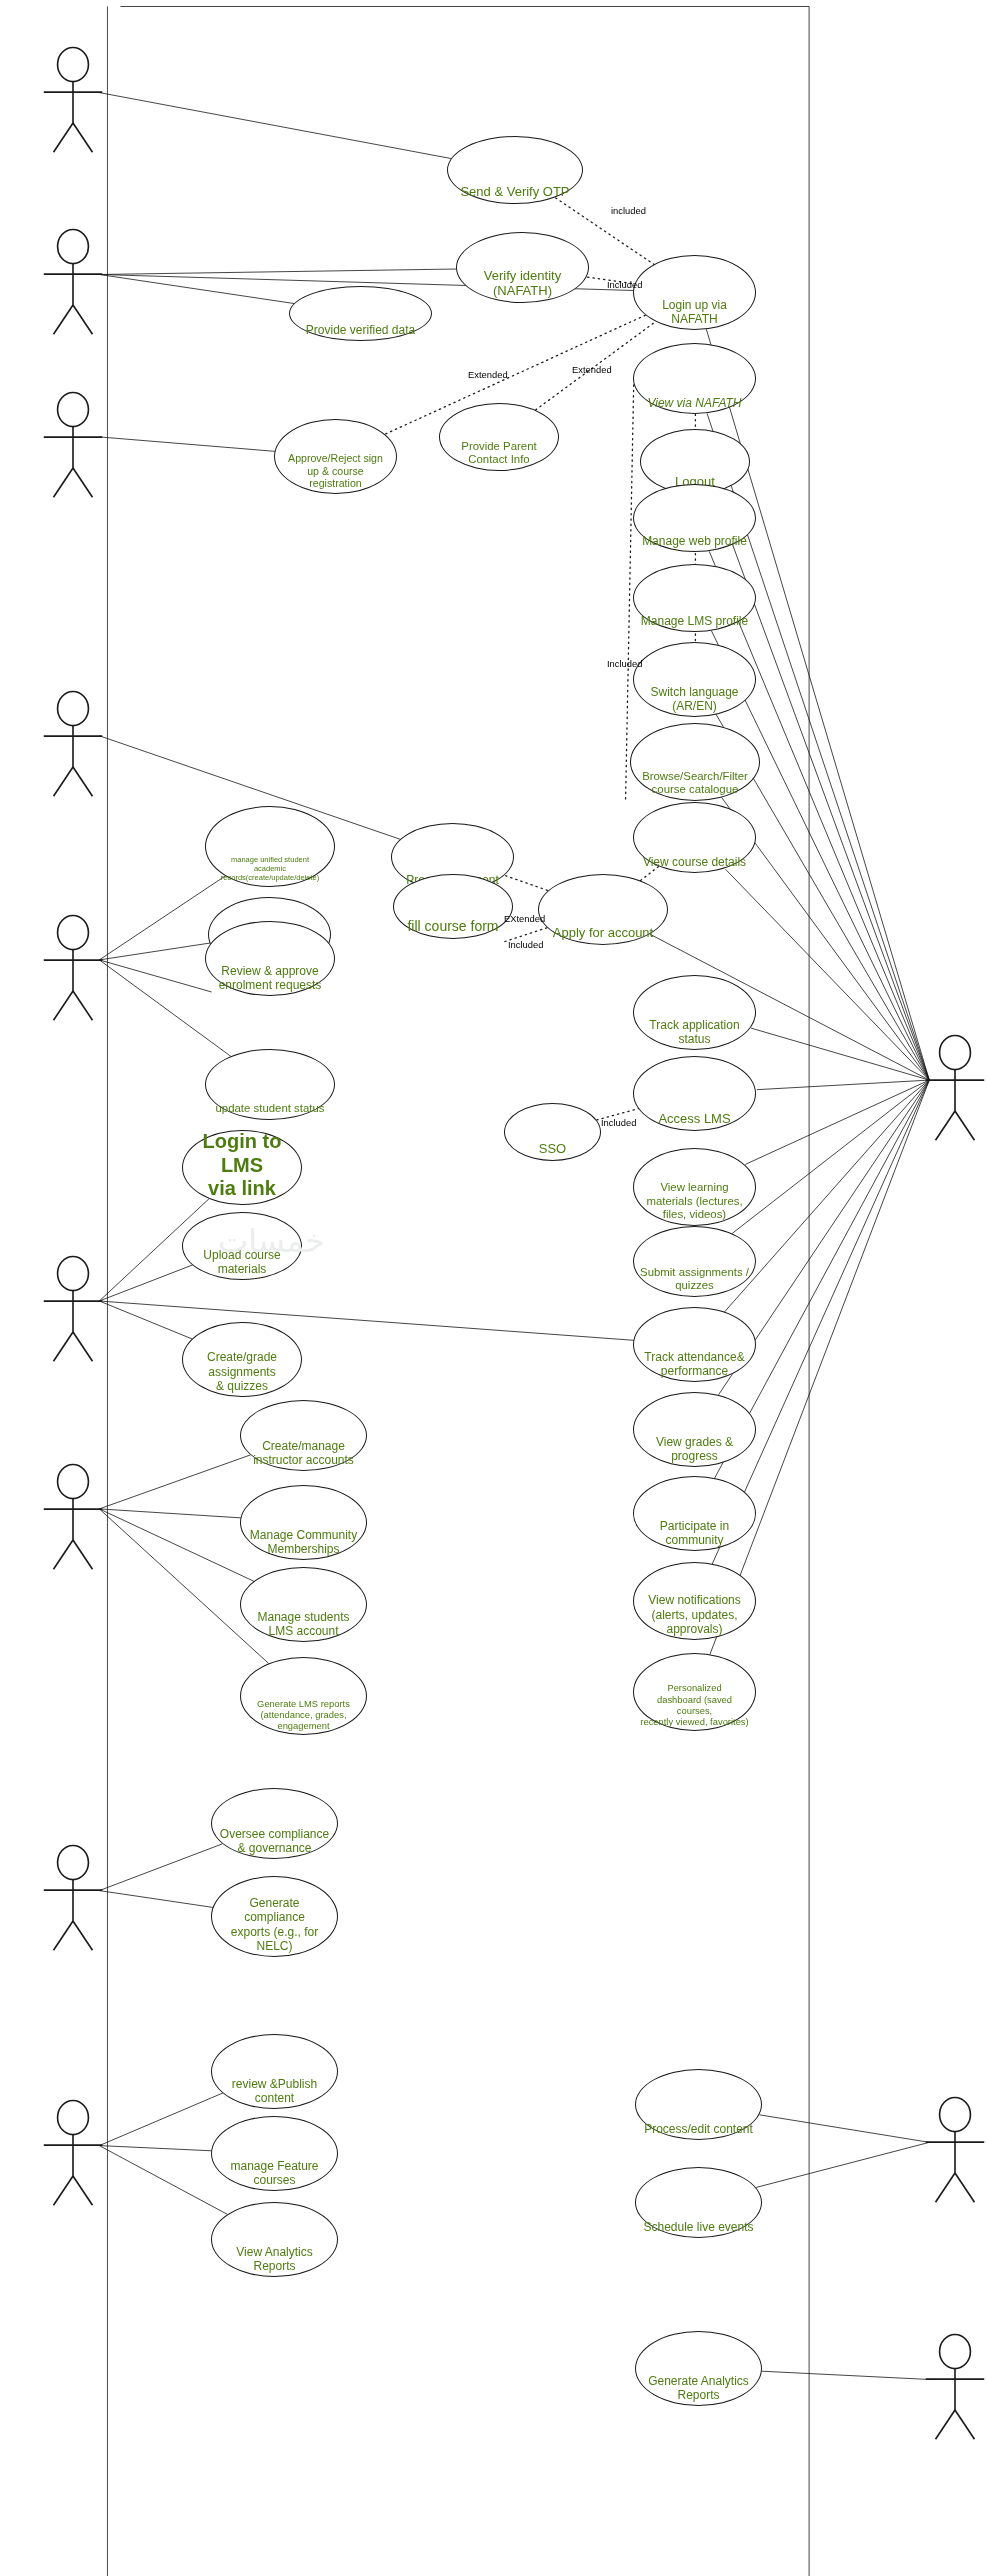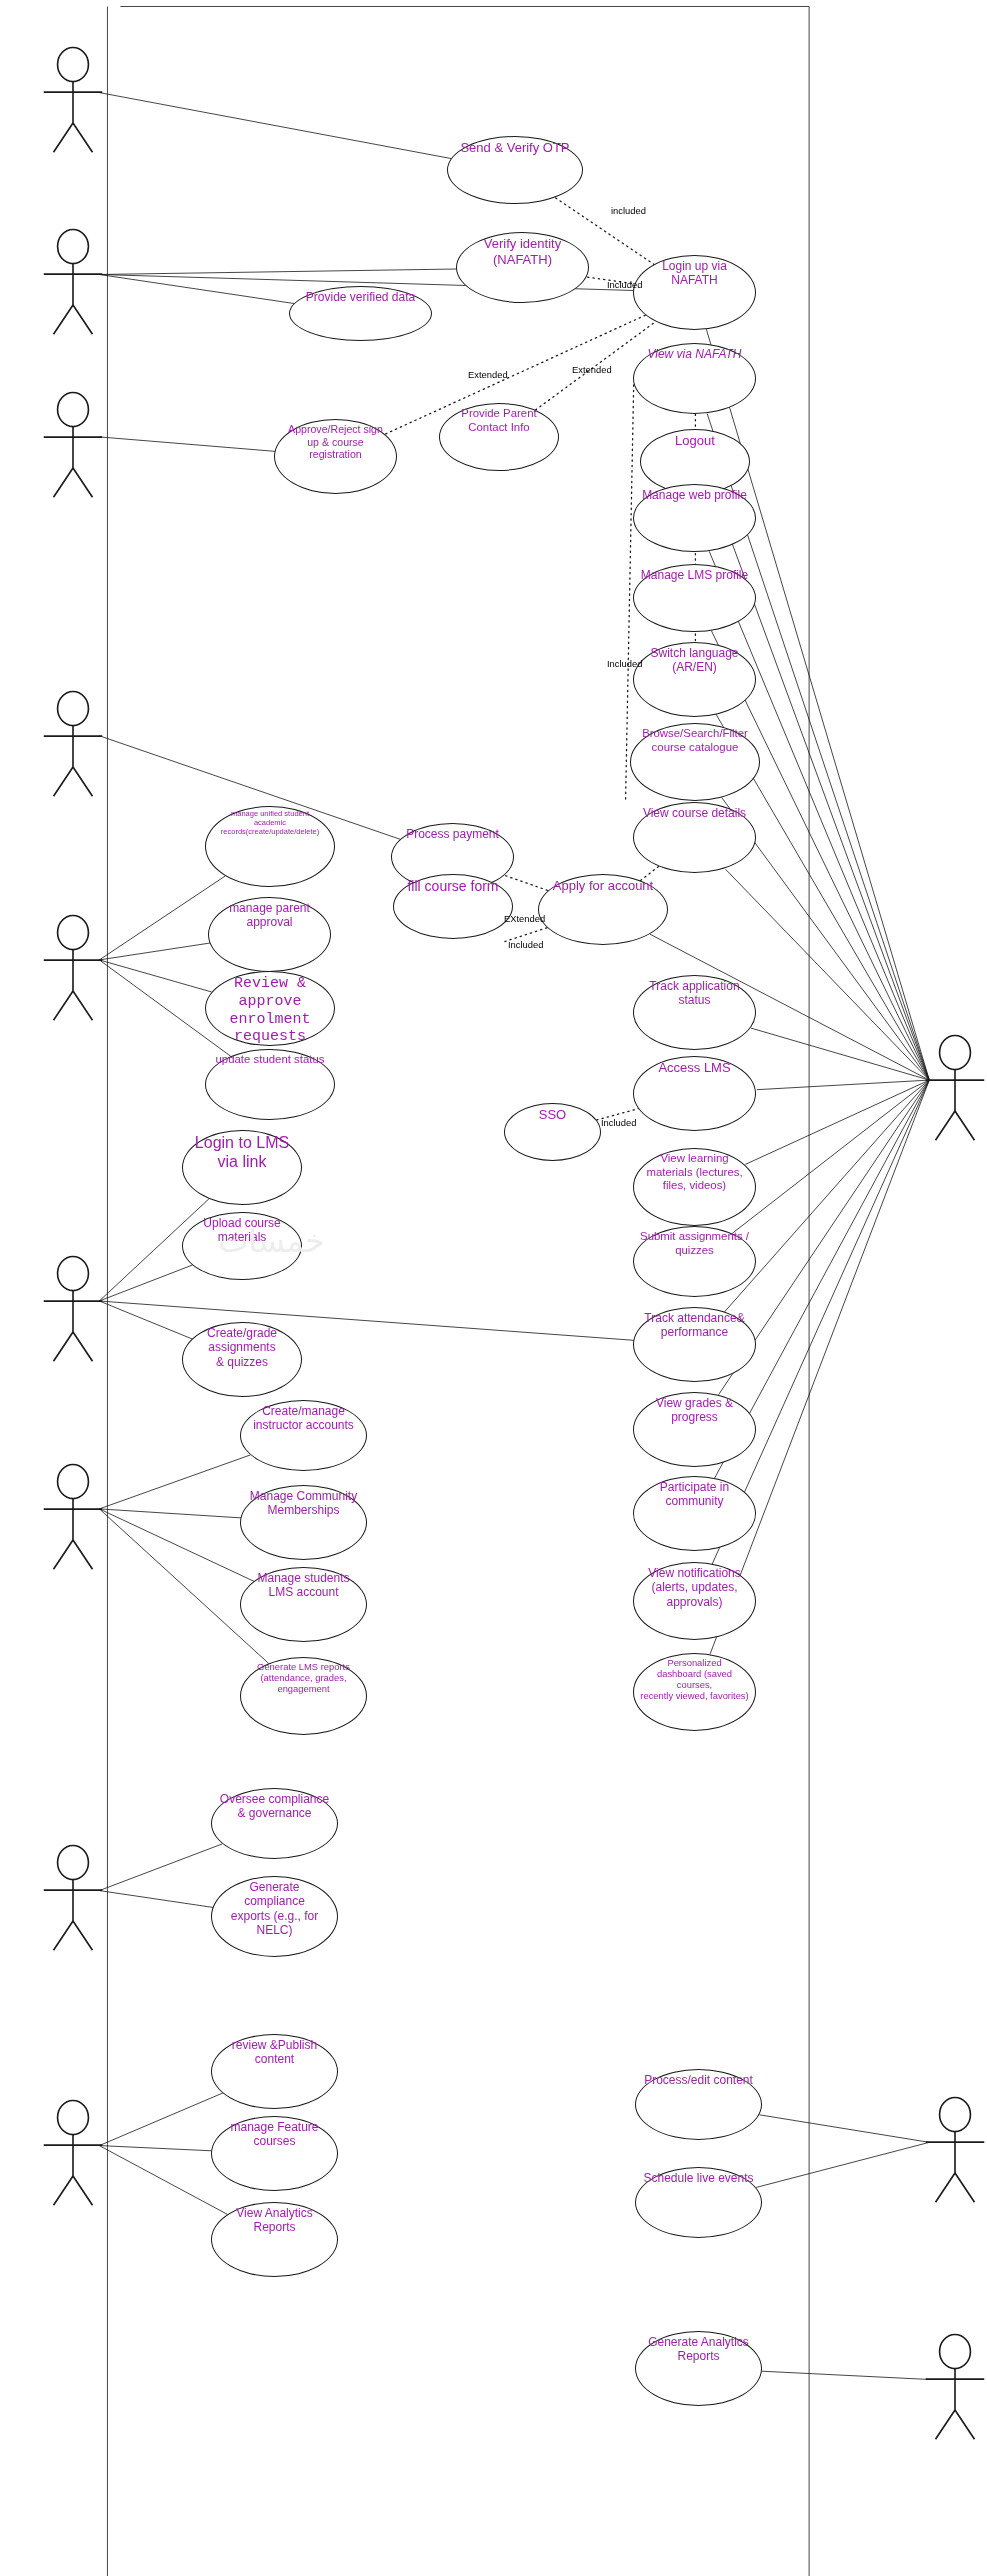--- a/index.html
+++ b/index.html
@@ -5,23 +5,23 @@
 <style>
   html,body{margin:0;padding:0;background:#ffffff;}
   body{font-family:"Liberation Sans",sans-serif;}
   #canvas{position:relative;width:988px;height:2576px;background:#fff;overflow:hidden;}
   #edges{position:absolute;left:0;top:0;width:988px;height:2576px;pointer-events:none;}
   .actor{position:absolute;width:70px;text-align:center;}
   .actor .figure{position:relative;width:70px;height:58px;}
   .actor .fig-svg{display:block;}
   .actor .alabel{font-size:9px;color:#000;line-height:1.15;margin-top:1.6px;white-space:nowrap;}
   .actor.bold .alabel{font-weight:bold;}
-  .uc{position:absolute;display:flex;align-items:flex-start;justify-content:center;
+  .uc{position:absolute;display:flex;align-items:flex-end;justify-content:center;
       border:0.8px solid #1a1a1a;border-radius:50%;background:#fff;box-sizing:border-box;
-      text-align:center;padding:3.2px 5.7px;color:#a21caf;line-height:1.18;}
+      text-align:center;padding:3.2px 5.7px;color:#4d7c0f;line-height:1.18;}
   .uc span{display:block;width:100%;}
   .uc.italic{font-style:italic;}
   .stereo{position:absolute;font-size:8px;color:#000;white-space:nowrap;}
   .watermark{position:absolute;font-size:32px;color:#eceeee;letter-spacing:1.6px;
              font-family:"DejaVu Sans",sans-serif;user-select:none;}
 </style>
 </head>
 <body>
 
 <div id="canvas">
@@ -281,42 +281,42 @@
       </div>
       <div class="uc" style="left: 391px; top: 823px; width: 123px; height: 68px; font-size: 12px;">
         <span>Process payment</span>
       </div>
       <div class="uc" style="left: 205px; top: 806px; width: 130px; height: 81px; font-size: 7.5px;">
         <span>manage unified student<br>academic<br>records(create/update/delete)</span>
       </div>
       <div class="uc" style="left: 208px; top: 897px; width: 123px; height: 75px; font-size: 12px;">
         <span>manage parent<br>approval</span>
       </div>
-      <div class="uc" style="left: 205px; top: 971px; width: 130px; height: 75px; font-size: 15px; font-family: Liberation Mono, monospace;">
+      <div class="uc" style="left: 205px; top: 921px; width: 130px; height: 75px; font-size: 12px;">
         <span>Review &amp; approve<br>enrolment requests</span>
       </div>
       <div class="uc" style="left: 205px; top: 1049px; width: 130px; height: 71px; font-size: 11.4px;">
         <span>update student status</span>
       </div>
       <div class="uc" style="left: 538px; top: 874px; width: 130px; height: 71px; font-size: 13px;">
         <span>Apply for account</span>
       </div>
       <div class="uc" style="left: 393px; top: 874px; width: 120px; height: 65px; font-size: 14px;">
         <span>fill course form</span>
       </div>
       <div class="uc" style="left: 633px; top: 975px; width: 123px; height: 75px; font-size: 12px;">
         <span>Track application<br>status</span>
       </div>
       <div class="uc" style="left: 633px; top: 1056px; width: 123px; height: 75px; font-size: 13px;">
         <span>Access LMS</span>
       </div>
       <div class="uc" style="left: 504px; top: 1103px; width: 97px; height: 58px; font-size: 13px;">
         <span>SSO</span>
       </div>
-      <div class="uc" style="left: 182px; top: 1130px; width: 120px; height: 75px; font-size: 16px;">
+      <div class="uc" style="left: 182px; top: 1130px; width: 120px; height: 75px; font-size: 20px; font-weight: bold;">
         <span>Login to LMS<br>via link</span>
       </div>
       <div class="uc" style="left: 633px; top: 1148px; width: 123px; height: 78px; font-size: 11.4px;">
         <span>View learning<br>materials (lectures,<br>files, videos)</span>
       </div>
       <div class="uc" style="left: 182px; top: 1212px; width: 120px; height: 68px; font-size: 12px;">
         <span>Upload course<br>materials</span>
       </div>
       <div class="uc" style="left: 633px; top: 1226px; width: 123px; height: 71px; font-size: 11.4px;">
         <span>Submit assignments /<br>quizzes</span>

